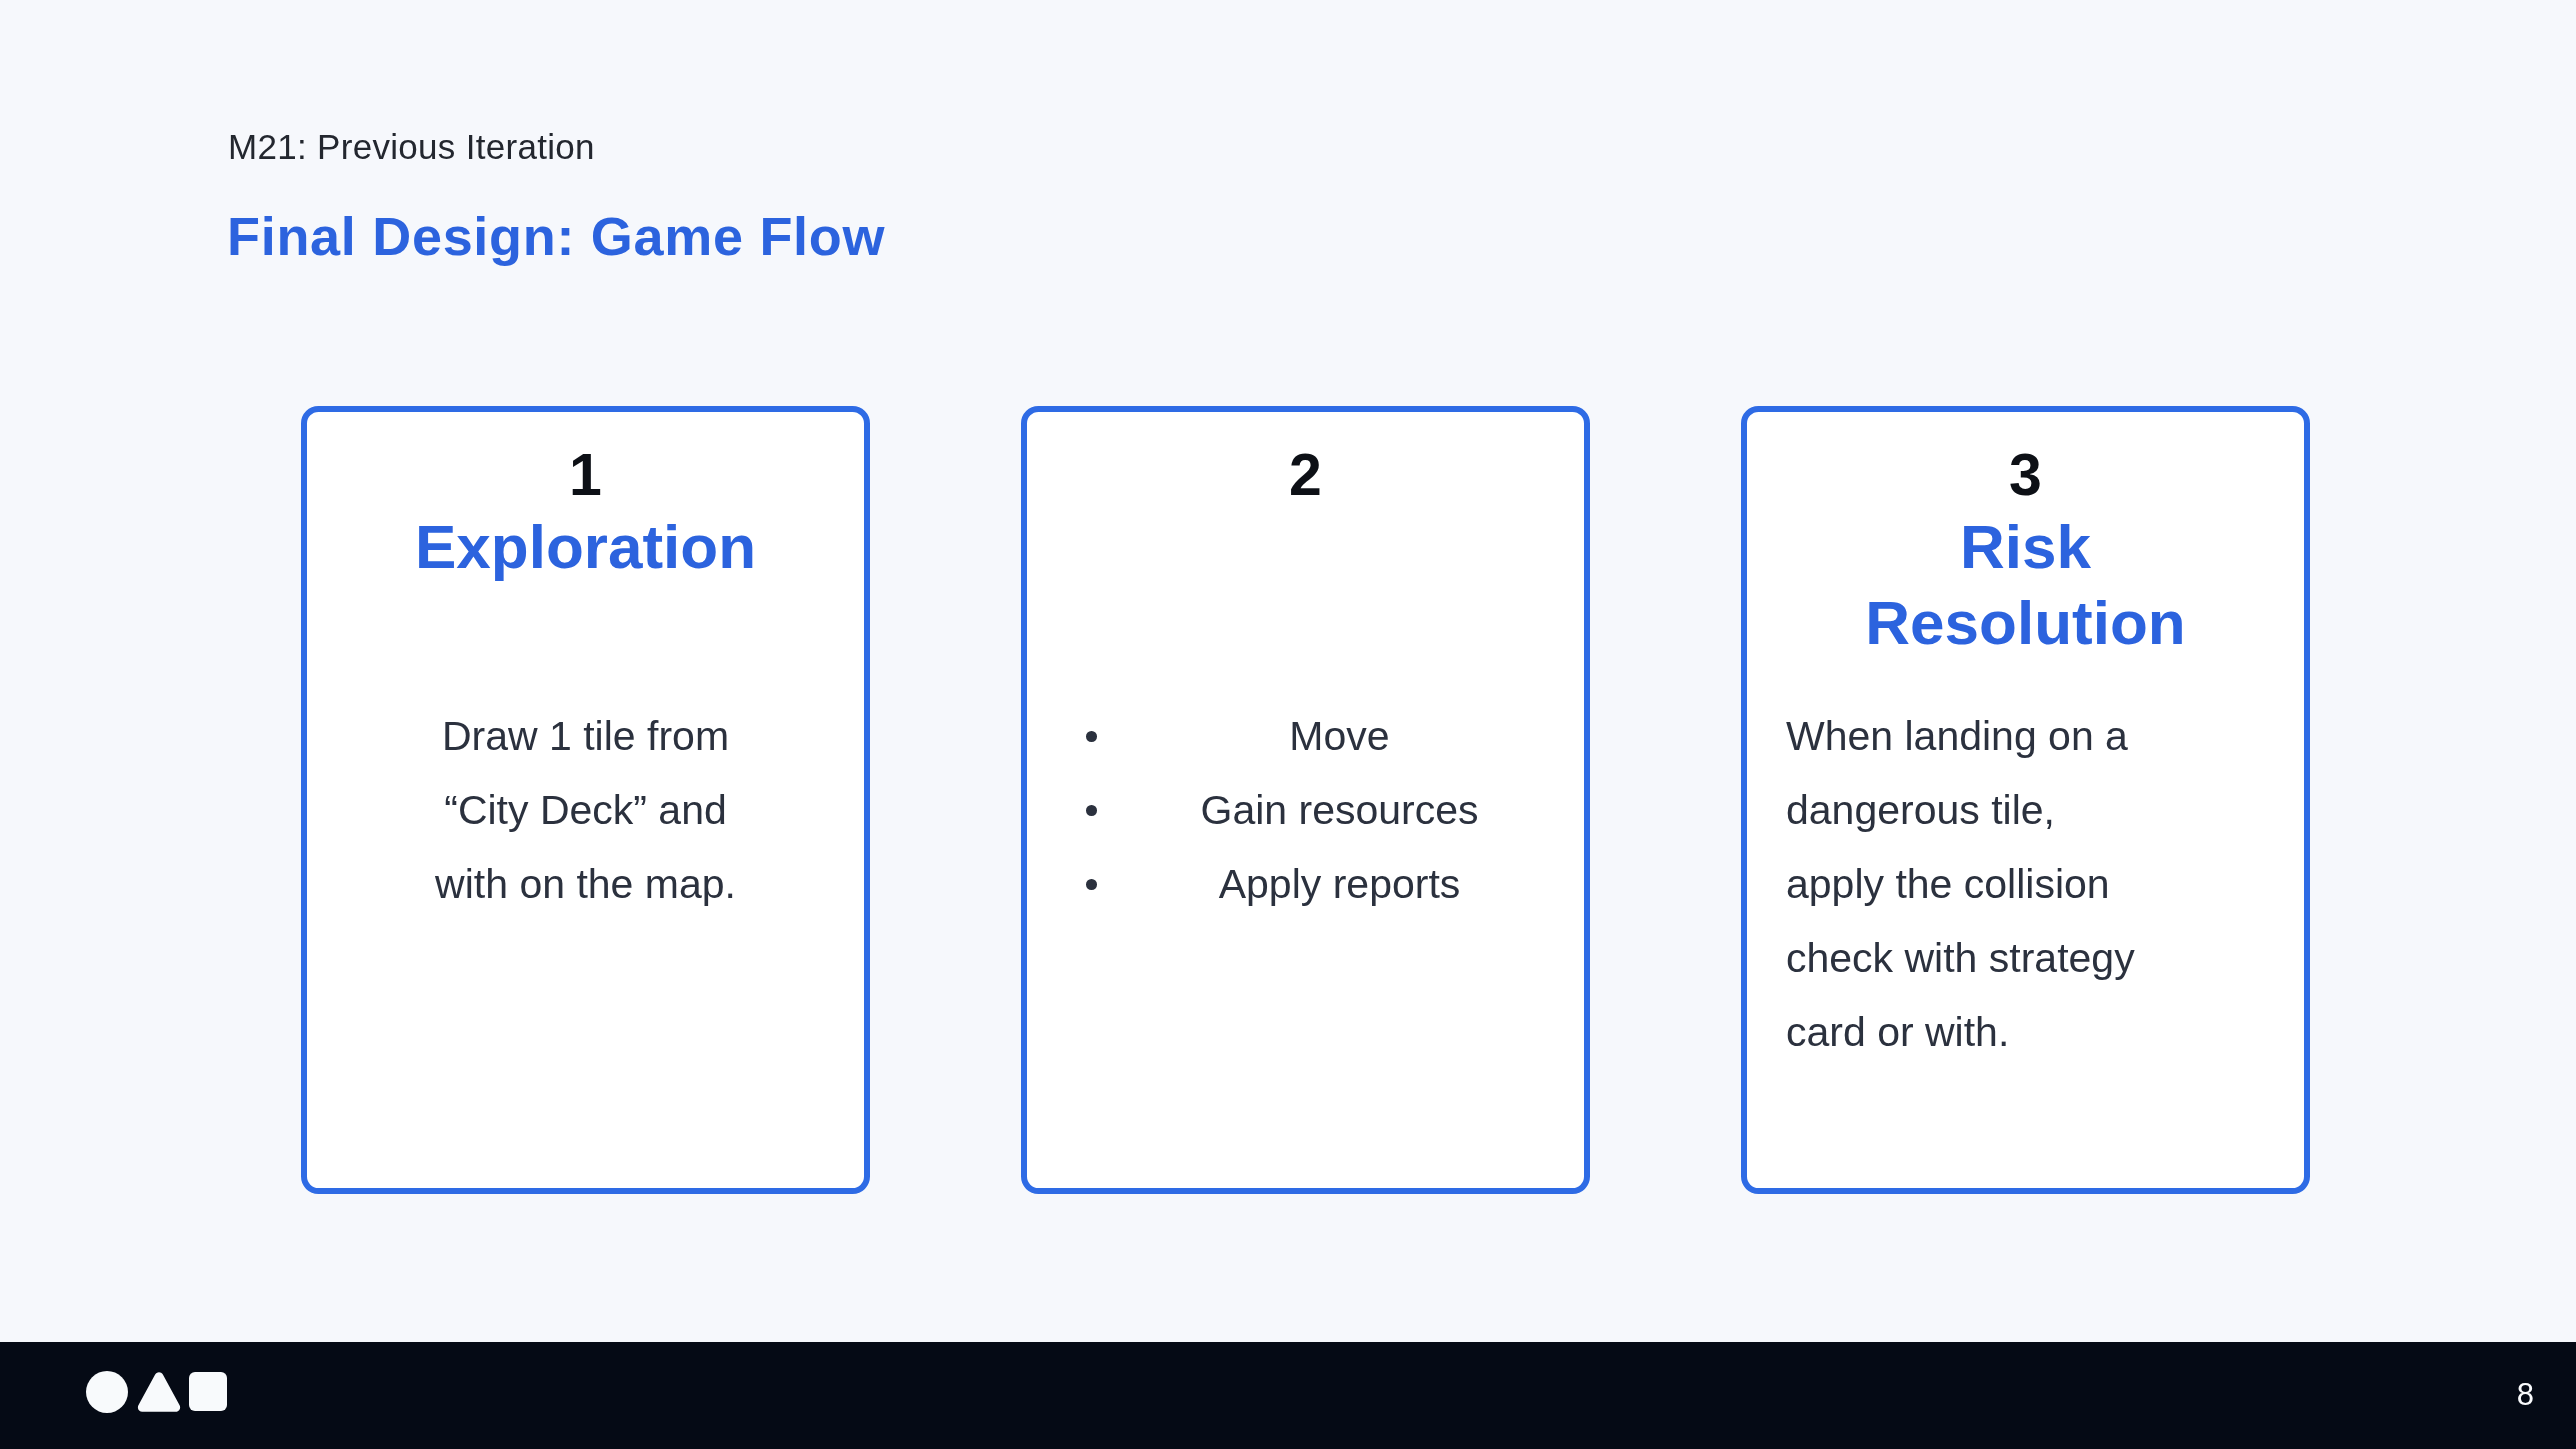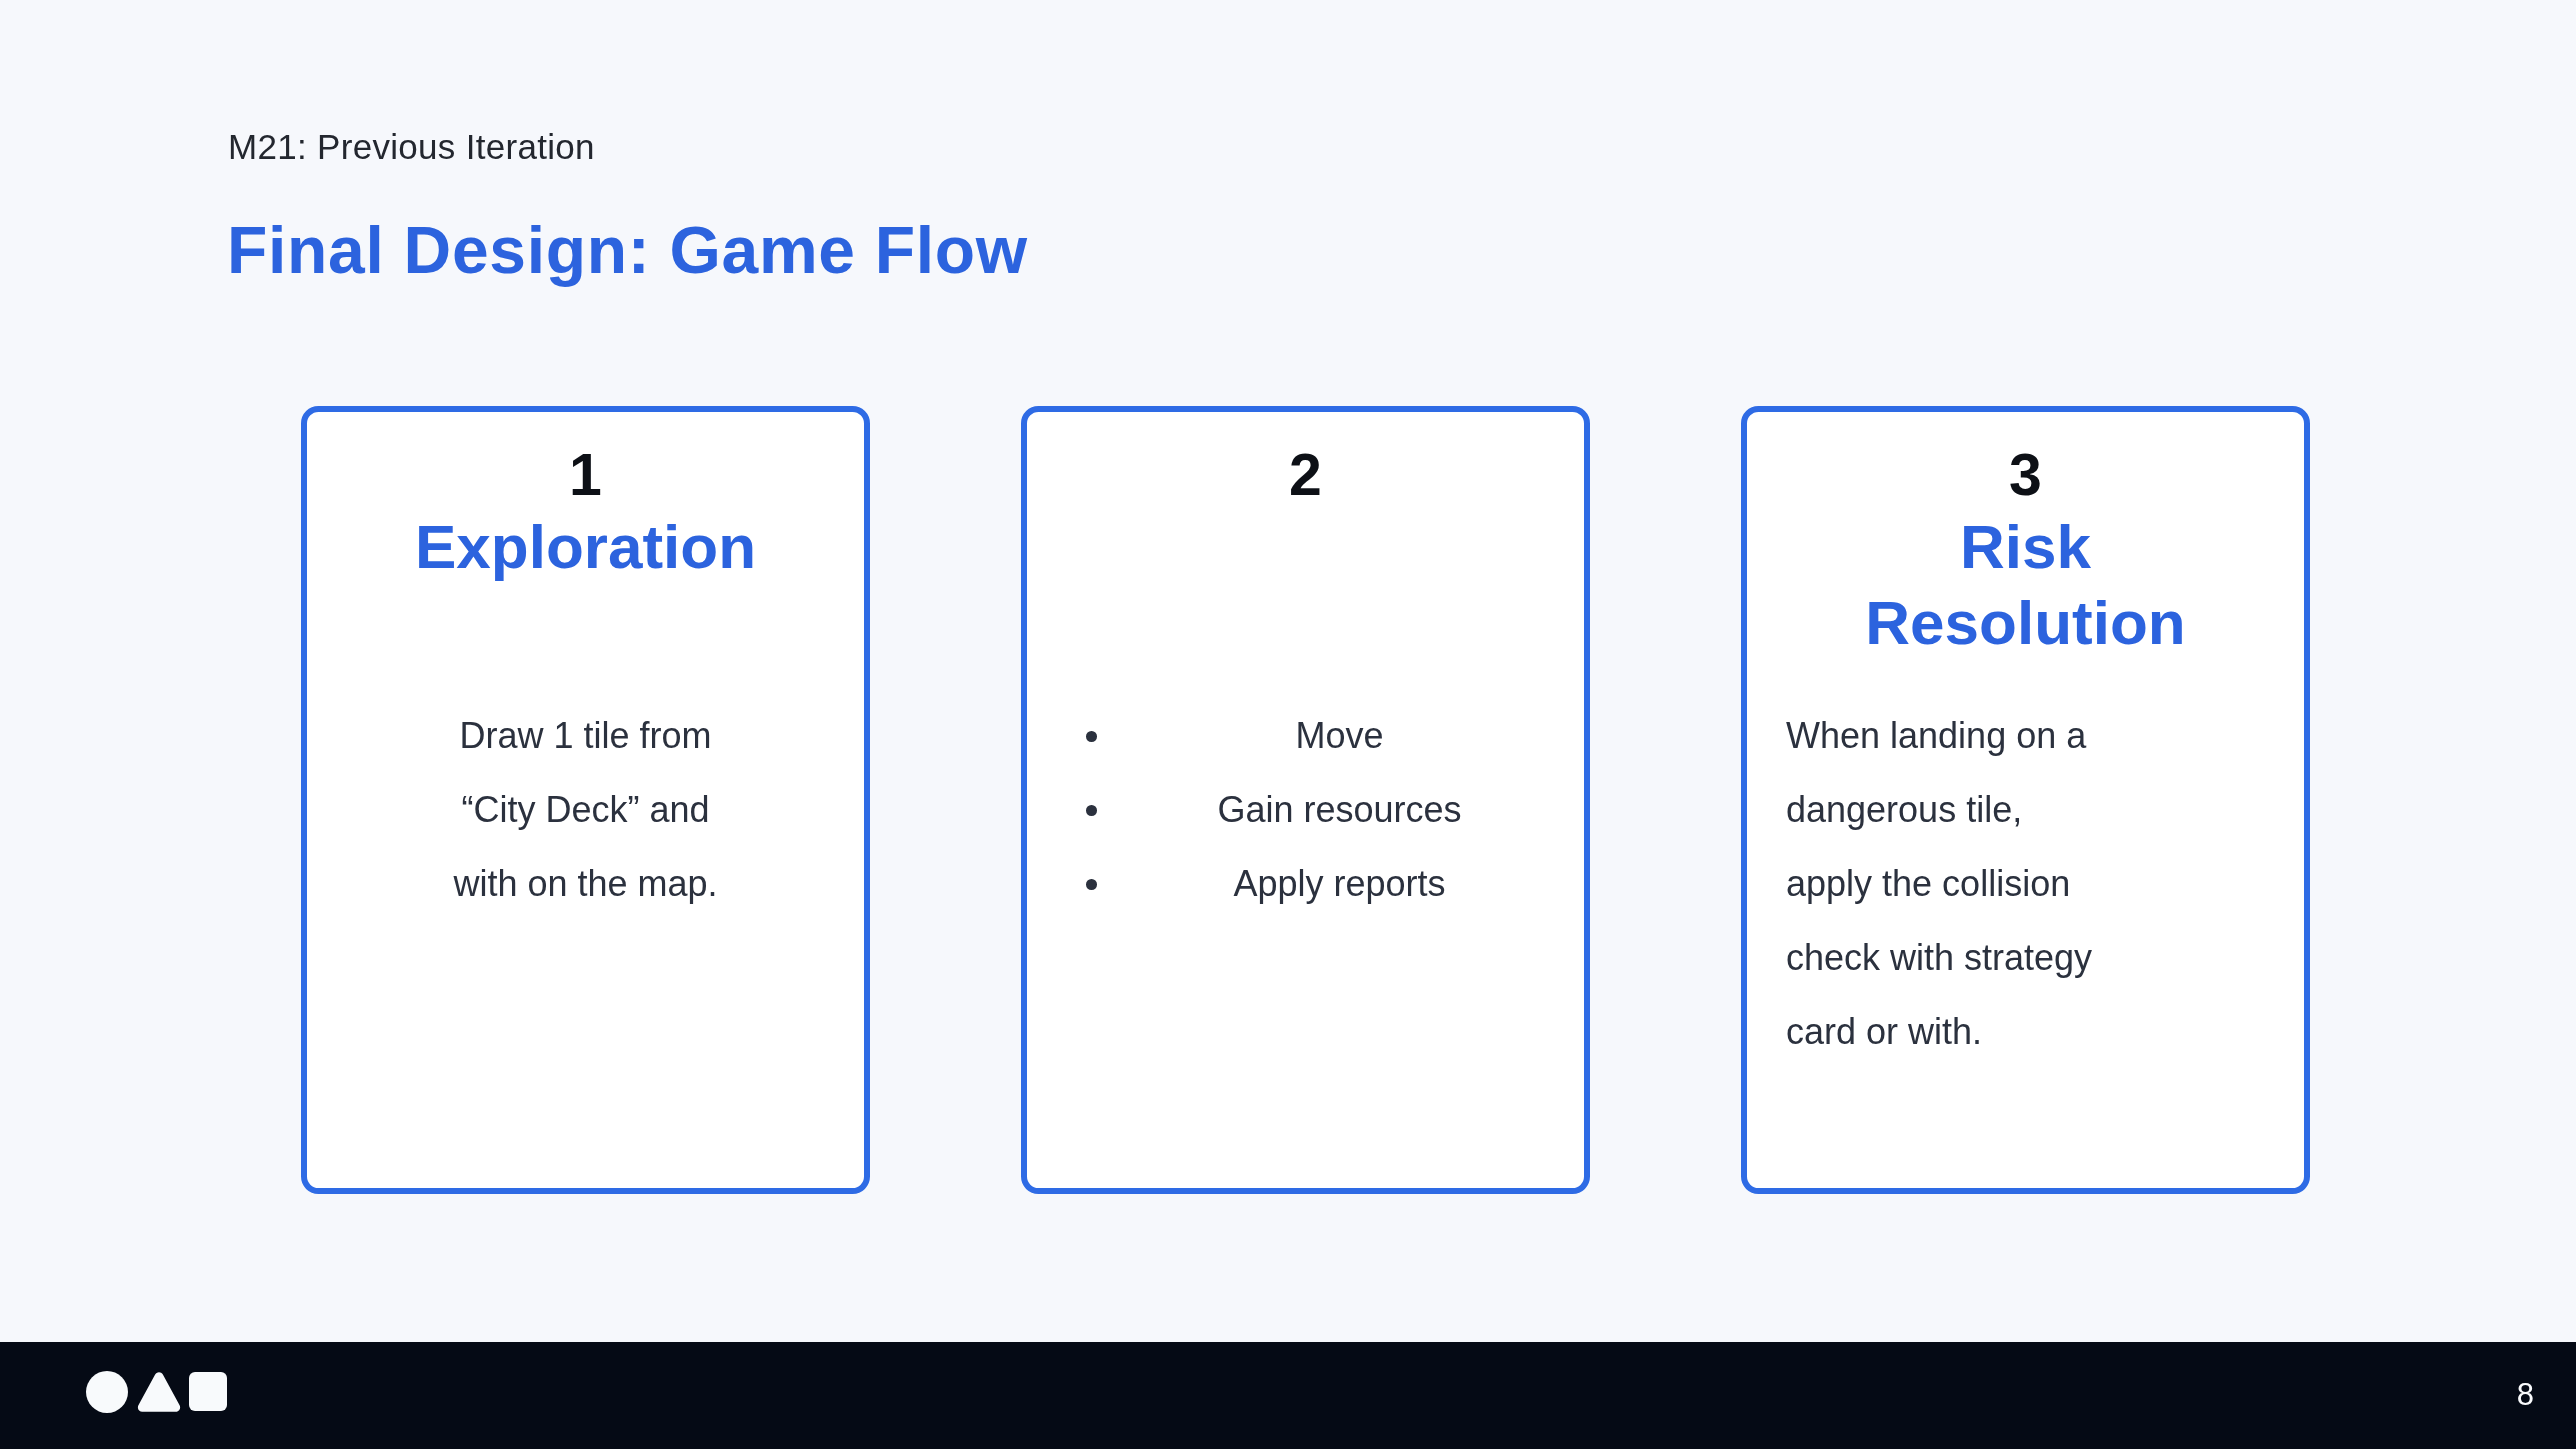--- a/index.html
+++ b/index.html
@@ -24,21 +24,21 @@
     top: 129px;
     font-size: 35px;
     line-height: 1;
     letter-spacing: 0.3px;
     color: #23272f;
   }
   .page-title {
     position: absolute;
     left: 227px;
     top: 173px;
-    font-size: 66px;
+    font-size: 54px;
     line-height: 1;
     font-weight: 700;
     letter-spacing: 0.7px;
     color: #2c63de;
   }
 
   
   .cards {
     position: absolute;
     left: 301px;
@@ -70,21 +70,21 @@
     font-weight: 700;
     color: #2c63de;
   }
   .card-title span { display: block; }
   .card-body {
     position: absolute;
     top: 287px;
     left: 0;
     right: 0;
     padding: 0 37px;
-    font-size: 36px;
+    font-size: 41px;
     line-height: 74px;
     color: #2b313e;
   }
   .card-body.centered { text-align: center; }
   .card-body.left { text-align: left; padding: 0 32px 0 39px; }
   .card-body p { margin: 0; }
   .bullet-list {
     list-style: none;
     margin: 0;
     padding: 0;

